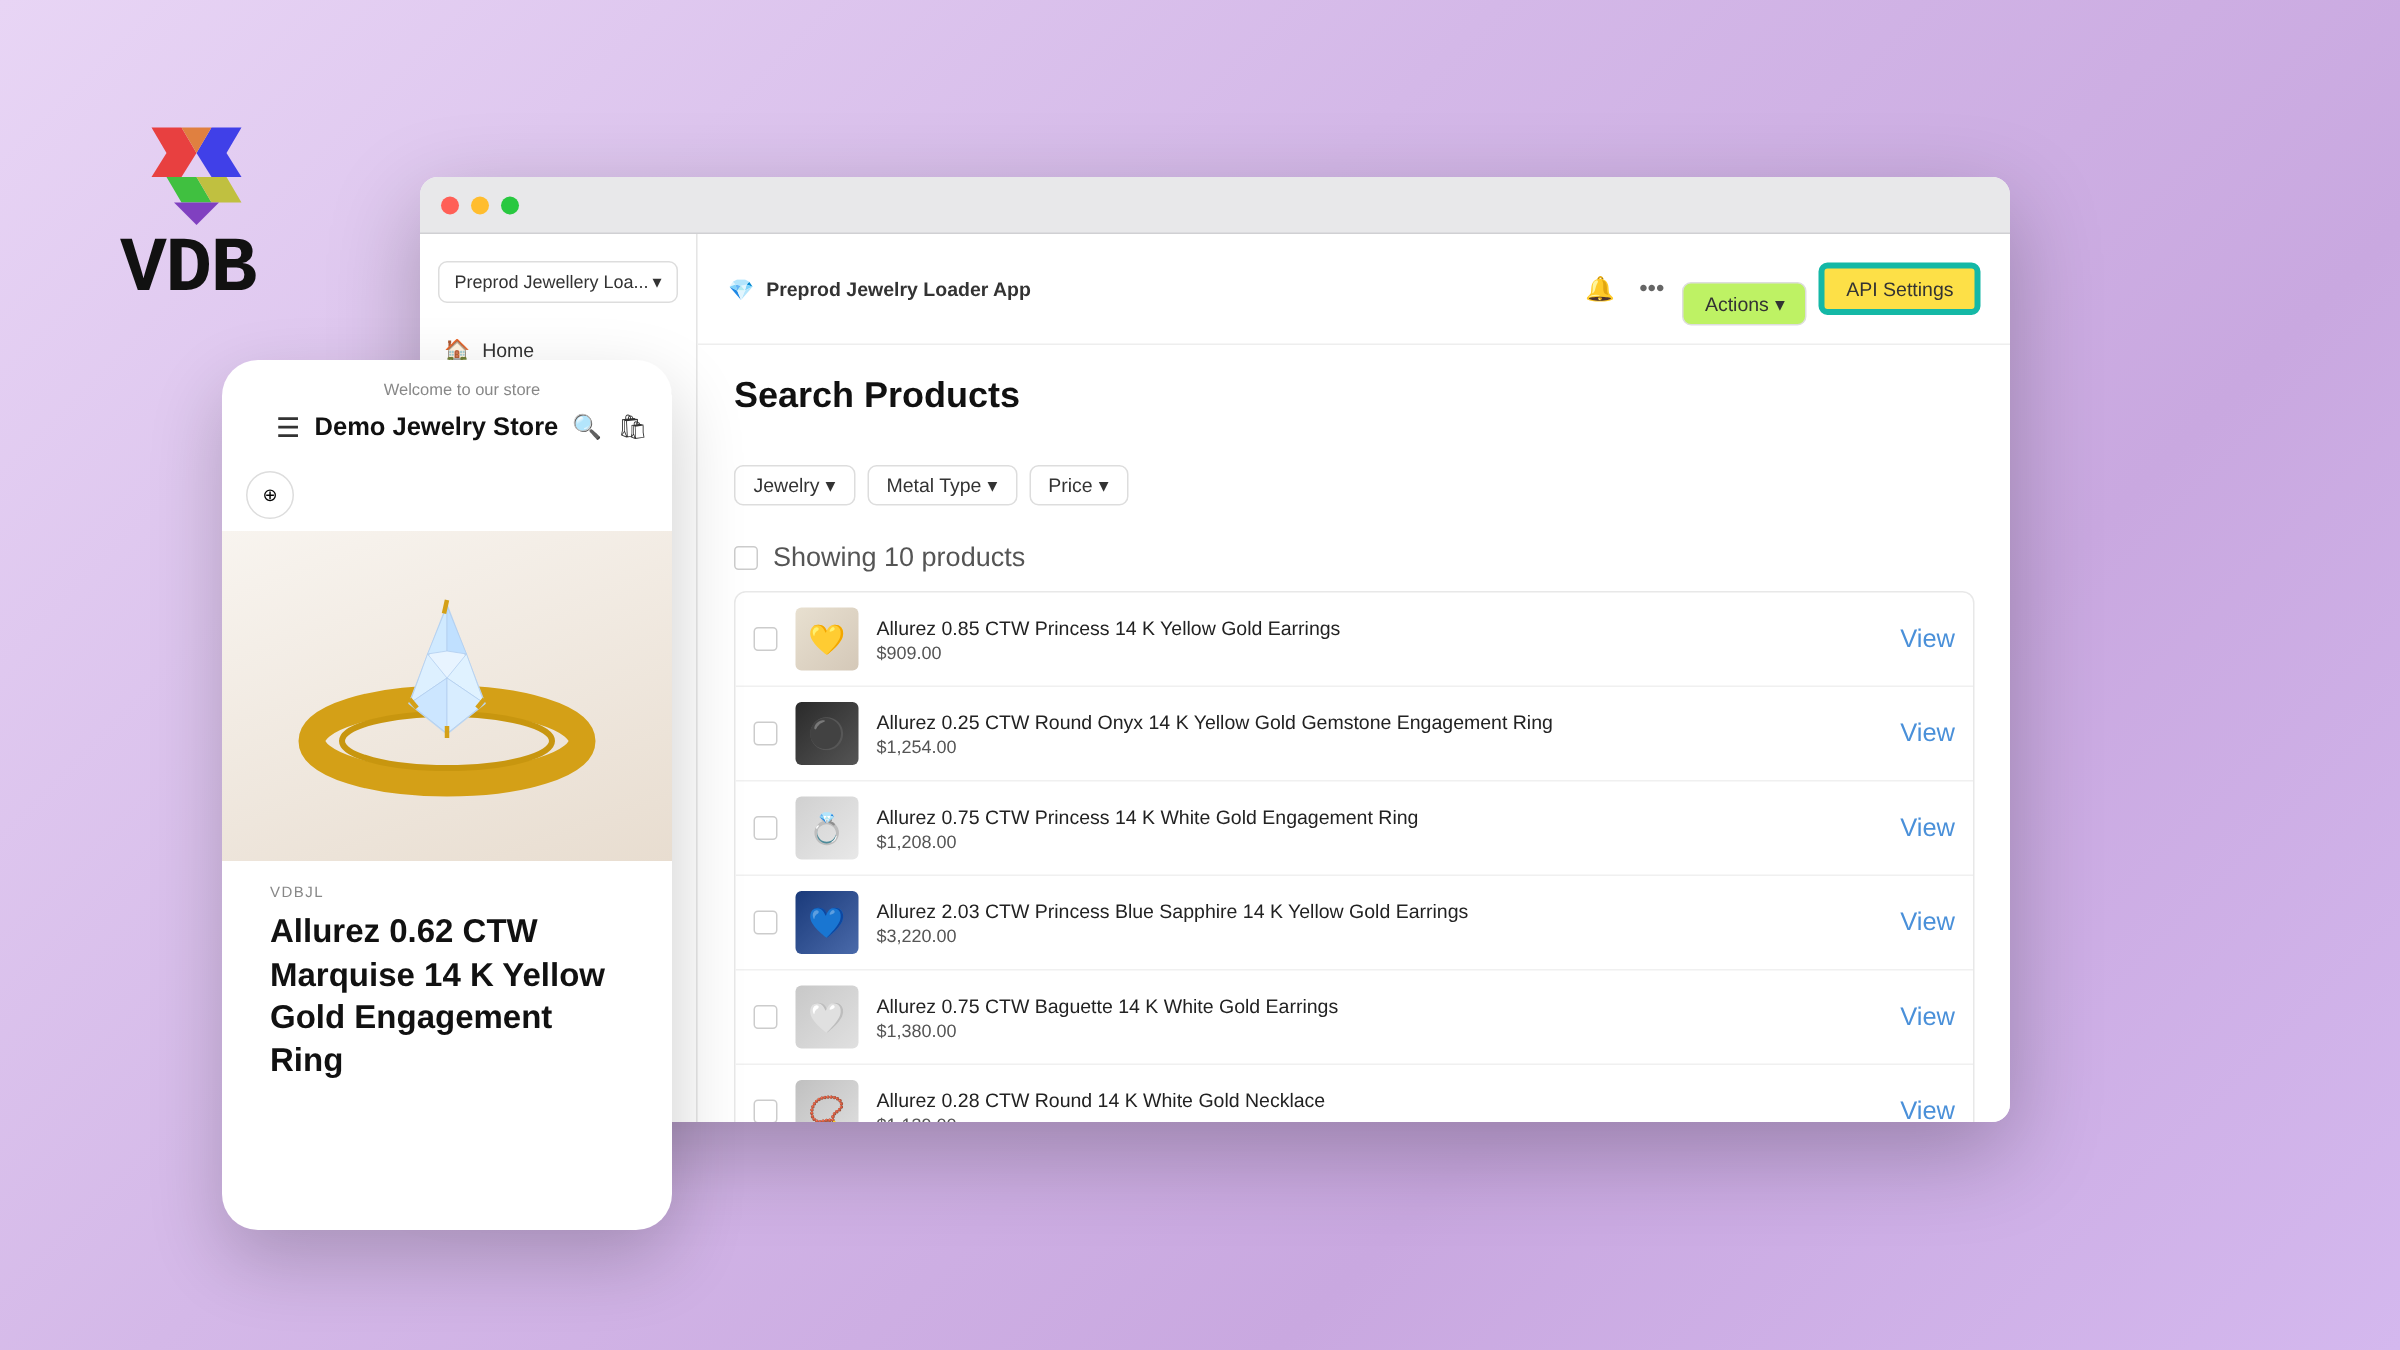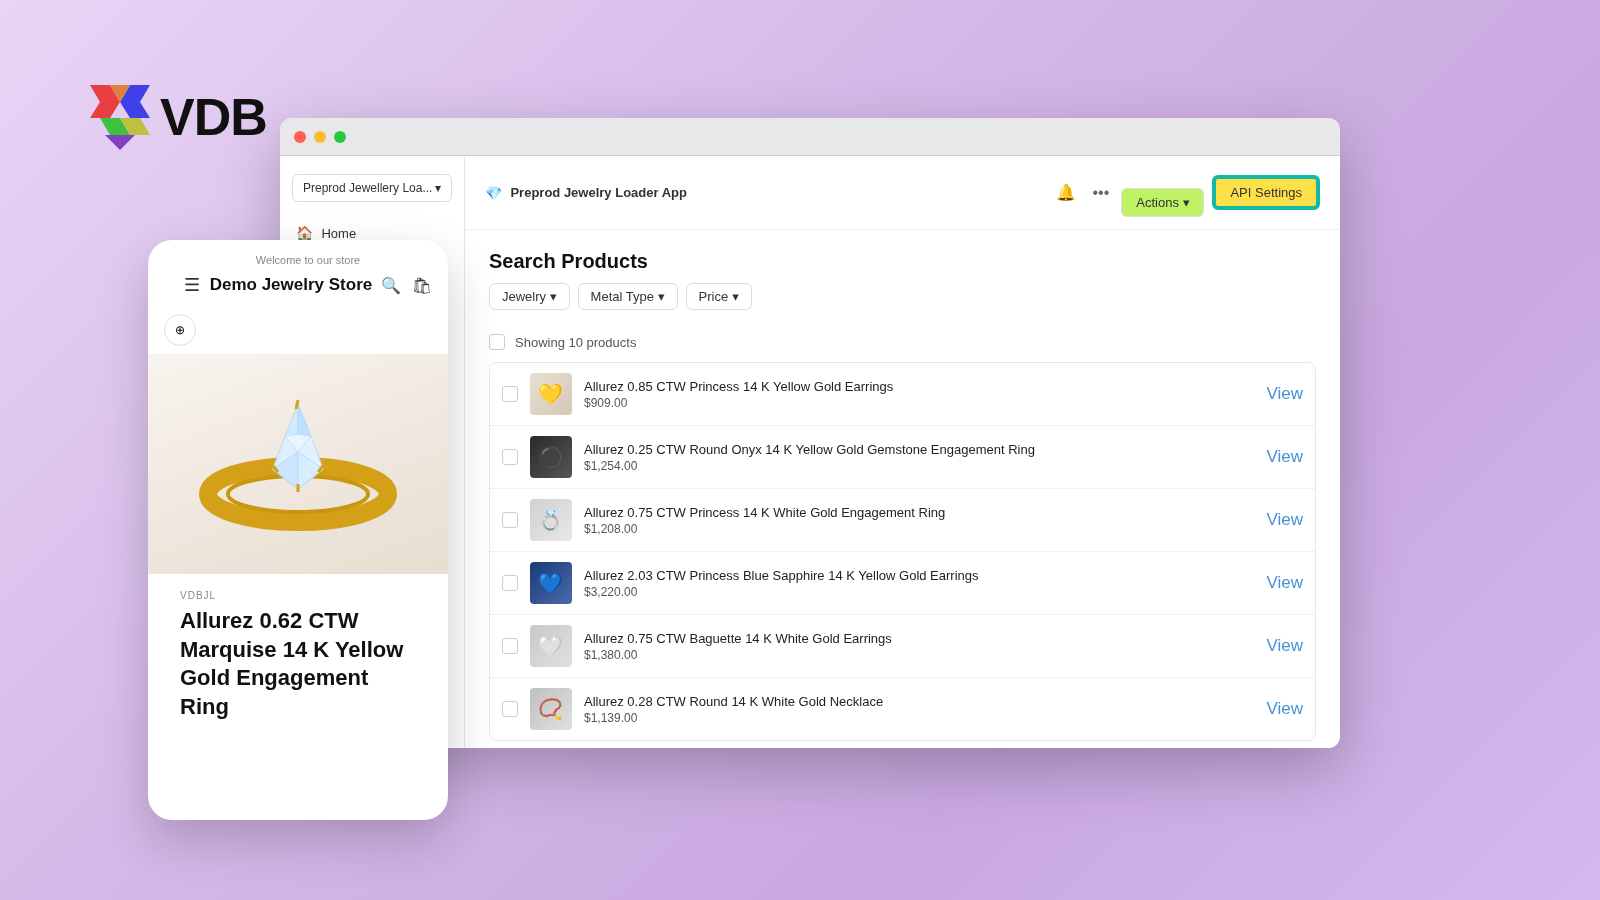--- a/index.html
+++ b/index.html
@@ -12,22 +12,23 @@
       overflow: hidden;
       position: relative;
     }
 
     
     .vdb-logo {
       position: absolute;
       top: 80px;
       left: 80px;
       display: flex;
-      flex-direction: row;
-      align-items: center;
+      flex-direction: column;
+      align-items: flex-end;
+      font-family: Liberation Mono, monospace;
     }
 
     .vdb-icon {
       width: 80px;
       height: 70px;
       margin-bottom: 4px;
     }
 
     .vdb-text {
       font-size: 52px;
@@ -190,24 +191,24 @@
       font-size: 13px;
       cursor: pointer;
       color: #333;
     }
 
     .search-section {
       padding: 20px 24px;
     }
 
     .search-title {
-      font-size: 20px;
+      font-size: 24px;
       font-weight: 600;
       color: #111;
-      margin-bottom: 10px;
+      margin-bottom: 32px;
     }
 
     .filter-bar {
       display: flex;
       gap: 8px;
       margin-bottom: 16px;
     }
 
     .filter-btn {
       padding: 5px 12px;
@@ -224,21 +225,21 @@
 
     .showing-row {
       display: flex;
       align-items: center;
       gap: 10px;
       padding: 8px 0;
       margin-bottom: 4px;
     }
 
     .showing-text {
-      font-size: 13px;
+      font-size: 18px;
       color: #555;
     }
 
     
     .product-list {
       border: 1px solid #e8e8e8;
       border-radius: 8px;
       overflow: hidden;
     }
 

